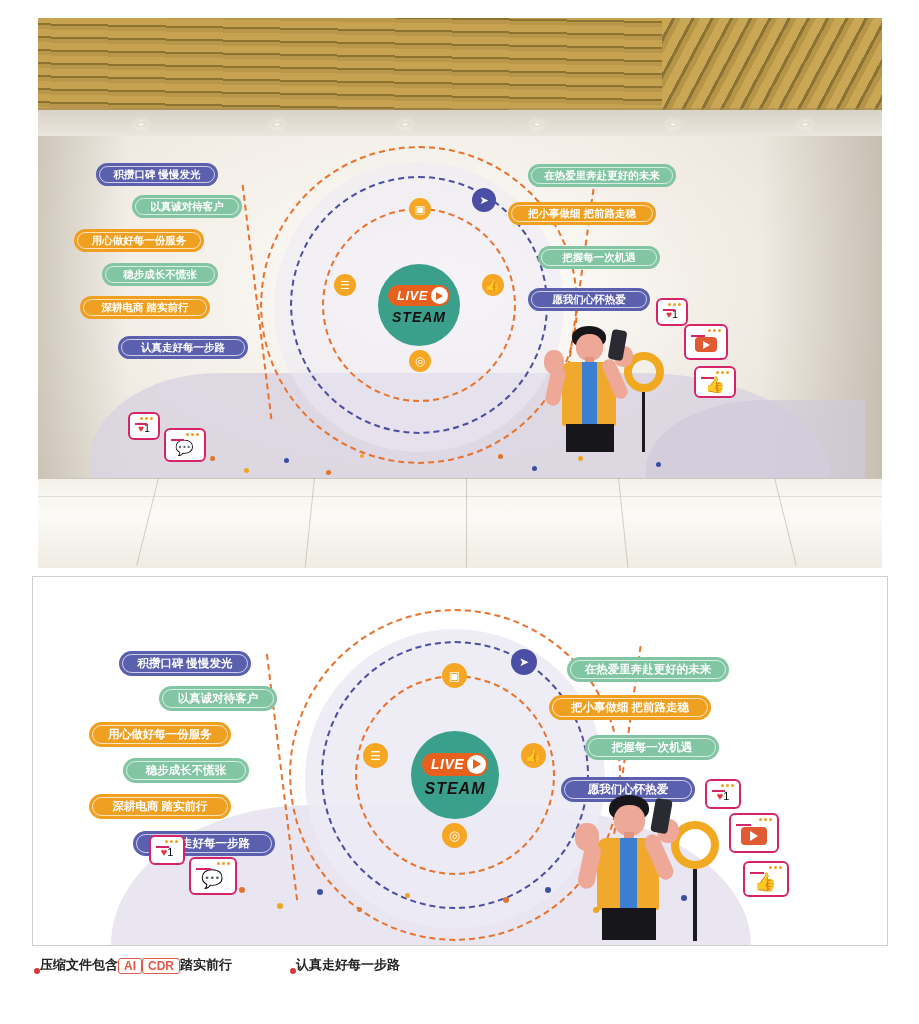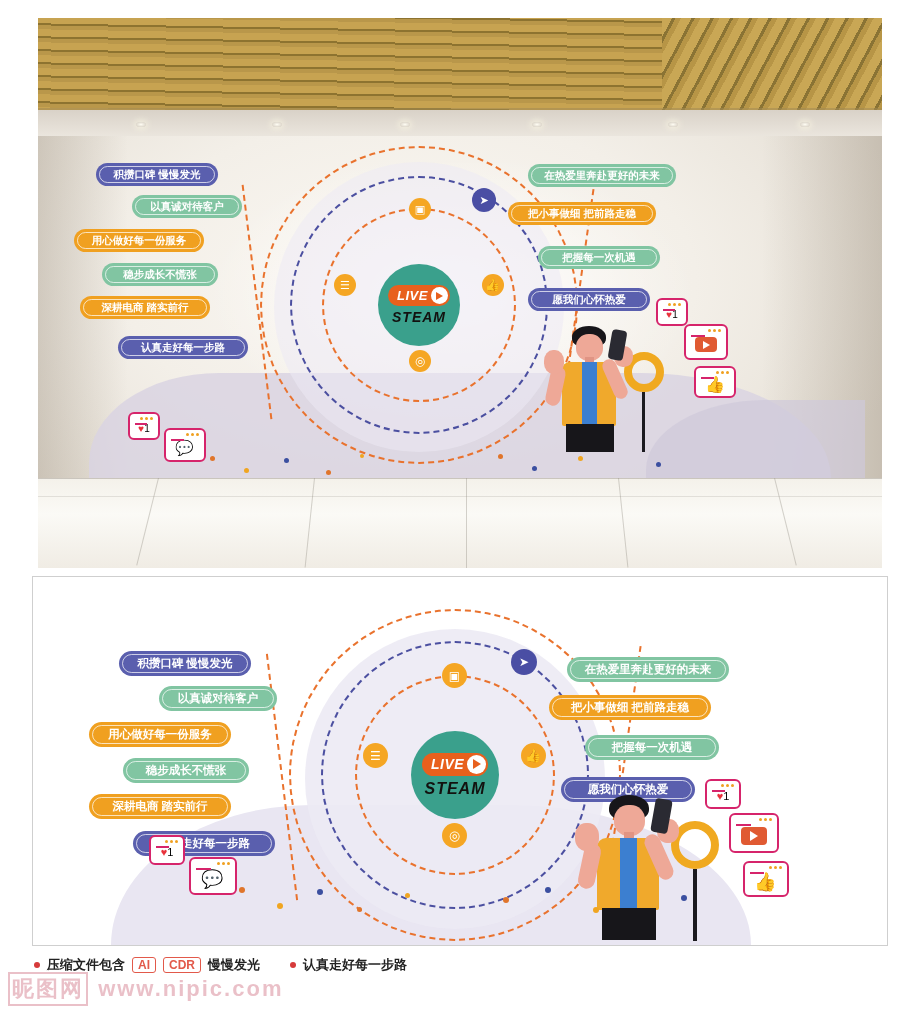--- a/index.html
+++ b/index.html
@@ -107,21 +107,21 @@
   .ring-light{ position:absolute; border:8px solid #f0a920; border-radius:50%; }
   .ring-stand{ position:absolute; background:#1b1a1f; }
 
   
   #flat-panel{ position:absolute; left:32px; top:576px; width:856px; height:370px;
     background:#ffffff; border:1px solid #cfcfcf; overflow:hidden; }
   .flat-blob{ position:absolute; background:#e9e6f2; }
 
   
   #footer{ position:absolute; left:0; top:950px; width:919px; height:74px; background:#fff; }
-  .ft-row{ position:absolute; display:flex; align-items:center; gap:7px;
+  .ft-row{ position:absolute; display:flex; align-items:flex-end; 
     font-size:13px; color:#222; font-weight:bold; }
   .ft-bullet{ width:6px; height:6px; border-radius:50%; background:#d63a3a; display:block;}
   .ft-chip{ border:1px solid #e2594a; color:#e2594a; border-radius:3px;
     padding:0px 5px; font-size:12px; font-weight:bold; }
   .ft-note{ position:absolute; left:58px; top:27px; font-size:11px; color:#d86a6a;
     white-space:nowrap; }
   .ft-right{ position:absolute; right:18px; top:5px; font-size:14px; color:#111;
     font-weight:bold; display:flex; align-items:center; gap:5px; }
   .ft-arrows{ color:#e0392b; letter-spacing:-2px; }
   .ft-id{ position:absolute; right:14px; top:28px; font-size:12px; color:#ffffff;
@@ -458,25 +458,21 @@
   <div class="dot" style="left:560px;top:330px;width:6px;height:6px;background:#f0a520;"></div>
   <div class="dot" style="left:648px;top:318px;width:6px;height:6px;background:#3b4fa0;"></div>
 </div>
 
 <div id="footer">
   <div class="ft-row" style="left:34px; top:6px;">
     <span class="ft-bullet"></span>
     <span>压缩文件包含</span>
     <span class="ft-chip">AI</span>
     <span class="ft-chip">CDR</span>
-    <span>慢慢发光</span>
+    <span>踏实前行</span>
   </div>
   <div class="ft-row" style="left:290px; top:6px;">
     <span class="ft-bullet"></span>
     <span>认真走好每一步路</span>
   </div>
 
 
-  <div class="watermark">
-    <span class="wm-box">昵图网</span>
-    <span>www.nipic.com</span>
-  </div>
 </div>
 
 </body></html>

